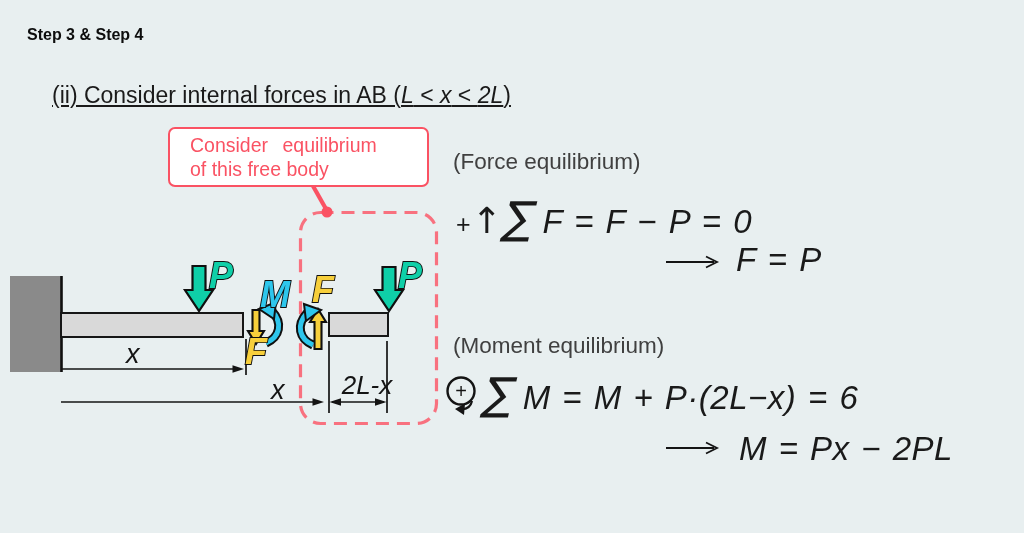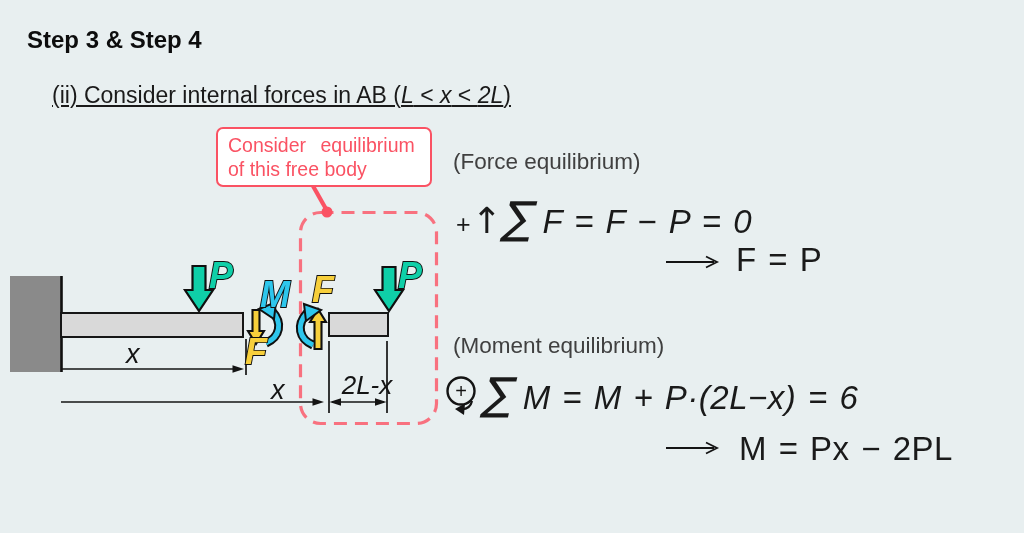--- a/index.html
+++ b/index.html
@@ -4,42 +4,42 @@
 <style>
   html,body { margin:0; padding:0; }
   .stage {
     position:relative; width:1024px; height:533px;
     background:#E8EFF0; overflow:hidden;
     font-family:"Liberation Sans", sans-serif; color:#1a1a1a;
   }
   .abs { position:absolute; }
   .lbl { position:absolute; white-space:nowrap; }
 
-  .title { left:27px; top:26px; font-size:24px; font-weight:bold; color:#0d0d0d; }
+  .title { left:27px; top:26px; font-size:16px; font-weight:bold; color:#0d0d0d; }
   .subtitle { left:52px; top:82px; font-size:23px;text-decoration:underline; }
   .subtitle .it { font-style:italic; }
 
   .callout {
-    left:168px; top:127px; width:216px; height:60px;
+    left:168px; top:127px; width:261px; height:60px;
     background:#ffffff; border:2.5px solid #FA5263; border-radius:7px;
-    box-sizing:border-box; padding:5px 10px 0 10px;
-    color:#FA5263; font-size:19.5px; line-height:23.5px;margin-left:48px;
+    box-sizing:border-box; padding:5px 10px 0 20px;
+    color:#FA5263; font-size:19.5px; line-height:23.5px;
   }
   .callout .l1 { word-spacing:9px; }
 
   .sec-label { font-size:22.5px; color:#404040; }
 
   .eqrow { position:absolute; display:flex; align-items:baseline; white-space:nowrap; }
   .eq-plus { font-size:25px; }
   .eq-up   { font-size:36px; font-family:"DejaVu Sans",sans-serif; margin-left:1px; }
   .eq-sigma{ font-size:44px; font-family:"DejaVu Sans",sans-serif;
              display:inline-block; transform:skewX(-14deg); margin:0 1px 0 3px; }
   .eq-math { font-size:33px; font-style:italic; margin-left:7px;
              letter-spacing:0.5px; word-spacing:2px; }
-  .result  { font-size:33px; letter-spacing:0.5px; word-spacing:2px; }
+  .result  { font-size:33px; font-style:italic; letter-spacing:0.5px; word-spacing:2px; }
 
   .flabel {
     position:absolute; font-size:36px; font-weight:bold; font-style:italic;
     -webkit-text-stroke:1.9px #101010; paint-order:stroke fill; line-height:1;
   }
   .teal   { color:#0FCFA8; }
   .cyan   { color:#2EC6EC; }
   .yellow { color:#F7CF3B; }
 
   .dim { position:absolute; font-size:27px; font-style:italic; color:#141414; line-height:1; }

